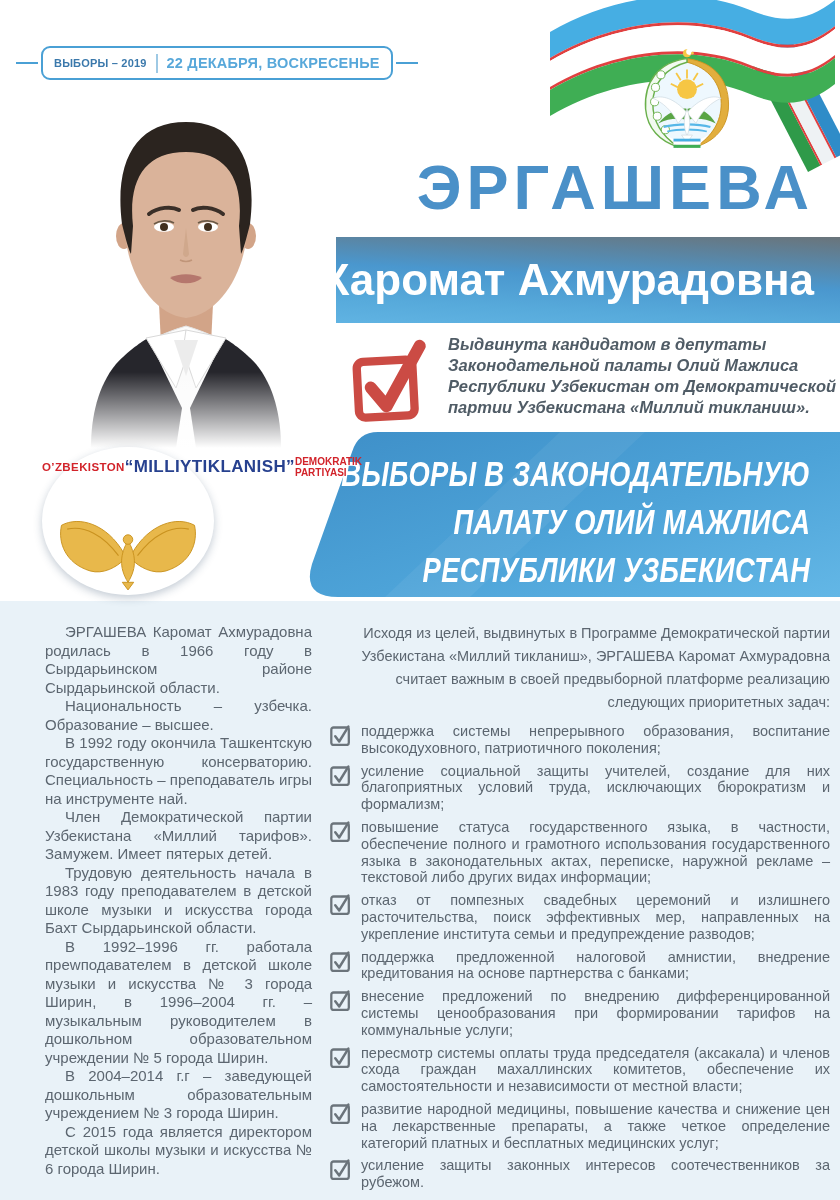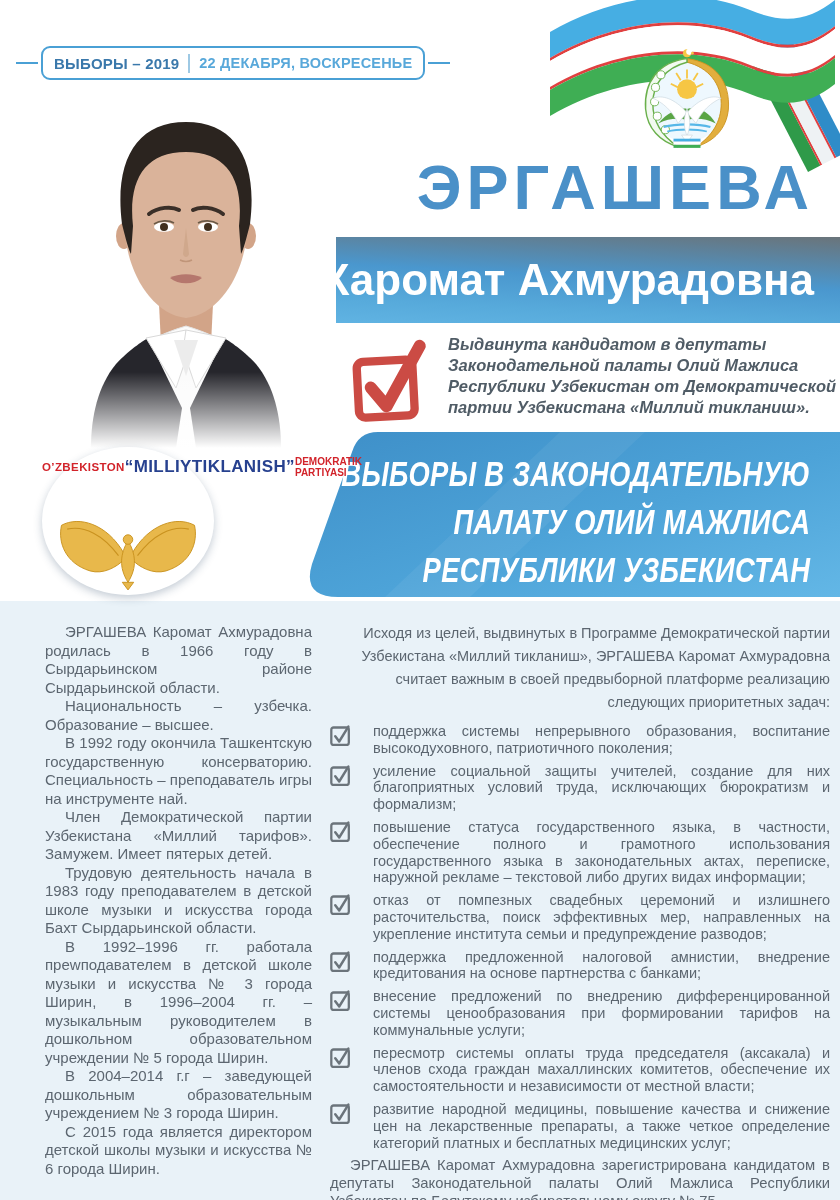--- a/index.html
+++ b/index.html
@@ -5,21 +5,21 @@
   html,body{margin:0;padding:0;background:#ffffff;}
   .page{position:relative;width:840px;height:1200px;overflow:hidden;background:#fff;
         font-family:"Liberation Sans","DejaVu Sans",sans-serif;}
   .lower-bg{position:absolute;left:0;top:601px;width:840px;height:599px;background:#e9f2f8;}
 
   
   .badge-row{position:absolute;left:16px;top:46px;display:flex;align-items:center;z-index:5;}
   .rule{width:22px;height:2px;background:#4aa0d5;}
   .badge{height:34px;border:2px solid #4aa0d5;border-radius:9px;display:flex;align-items:center;
          padding:0 11px;gap:9px;background:#fff;box-sizing:border-box;margin:0 3px;}
-  .badge-election{font-weight:bold;font-size:15px;color:#3a78ab;white-space:nowrap;letter-spacing:.2px;}
+  .badge-election{font-weight:bold;font-size:11px;color:#3a78ab;white-space:nowrap;letter-spacing:.2px;}
   .badge-divider{width:2px;height:19px;background:#9ec9e4;}
   .badge-date{font-weight:bold;font-size:14.5px;color:#58a8da;white-space:nowrap;letter-spacing:.2px;}
 
   .ribbon{position:absolute;right:0;top:0;width:290px;height:175px;z-index:1;}
   .emblem{position:absolute;left:633px;top:44px;width:108px;height:112px;z-index:2;}
 
   .surname{position:absolute;right:26px;top:156px;font-size:63px;font-weight:bold;color:#4a90c8;
            letter-spacing:5px;line-height:1;z-index:2;}
   .name-band{position:absolute;left:243px;right:0;top:237px;height:86px;border-radius:16px 0 0 16px;
              background:linear-gradient(183deg,#6a747a 0%,#4a97ce 45%,#57aadb 75%,#62b5e4 100%);z-index:2;}
@@ -49,21 +49,21 @@
   .logo-name{font-size:17px;font-weight:bold;color:#27418f;line-height:18px;letter-spacing:.4px;}
   .logo-sub{font-size:10px;font-weight:bold;color:#d2232a;margin-top:1px;}
 
   .bio{position:absolute;left:45px;top:623px;width:267px;color:#5c6670;font-size:15px;line-height:18.5px;
        text-align:justify;z-index:2;hyphens:auto;}
   .bio p{margin:0;text-indent:20px;}
 
   .platform{position:absolute;left:330px;top:622px;width:500px;color:#5c6670;z-index:2;}
   .platform-intro{font-weight:normal;font-size:14.5px;line-height:23px;text-align:right;}
   .platform-items{margin-top:9px;display:flex;flex-direction:column;gap:6px;}
-  .platform-item{display:flex;gap:22px;}
+  .platform-item{display:flex;gap:10px;}
   .item-check{flex:0 0 auto;width:21px;height:23px;}
   .item-text{font-size:14.5px;line-height:16.8px;text-align:justify;}
   .platform-conclusion{margin-top:5px;font-size:14.8px;line-height:18px;text-align:justify;text-indent:20px;}
 </style>
 </head>
 <body>
 
 <div class="page">
 
   <div class="lower-bg"></div>
@@ -296,18 +296,25 @@
         </div>
 
         <div class="platform-item">
           <svg class="item-check" viewBox="0 0 24 26">
             <rect x="1.5" y="5" width="20" height="20" rx="2.5" fill="none" stroke="#6b747b" stroke-width="2.6"></rect>
             <path d="M6,15 L10.5,21 L21,4" fill="none" stroke="#6b747b" stroke-width="2.8" stroke-linecap="round" stroke-linejoin="round"></path>
           </svg>
           <div class="item-text">развитие народной медицины, повышение качества и снижение цен на лекарственные препараты, а также четкое определение категорий платных и бесплатных медицинских услуг;</div>
         </div>
 
+        <div class="platform-item">
+          <svg class="item-check" viewBox="0 0 24 26">
+            <rect x="1.5" y="5" width="20" height="20" rx="2.5" fill="none" stroke="#6b747b" stroke-width="2.6"></rect>
+            <path d="M6,15 L10.5,21 L21,4" fill="none" stroke="#6b747b" stroke-width="2.8" stroke-linecap="round" stroke-linejoin="round"></path>
+          </svg>
+          <div class="item-text">усиление защиты законных интересов соотечественников за рубежом.</div>
+        </div>
       </div>
     <div class="platform-conclusion">ЭРГАШЕВА Каромат Ахмурадовна зарегистрирована кандидатом в депутаты Законодательной палаты Олий Мажлиса Республики Узбекистан по Баяутскому избирательному округу № 75.</div>
 
   </div>
 
 </div>
 
 </body></html>

